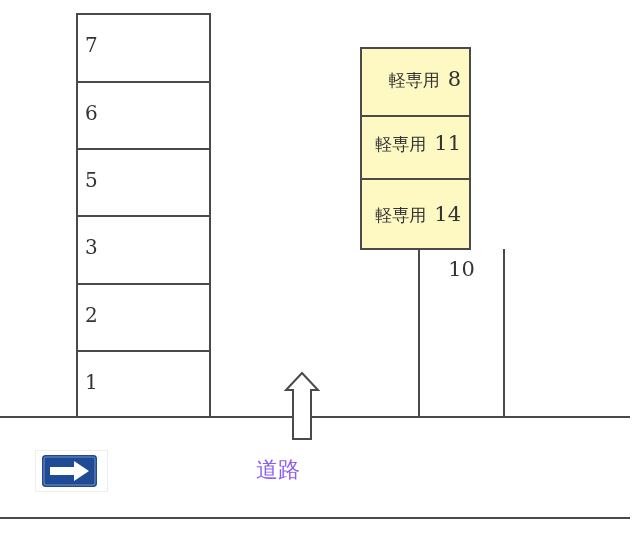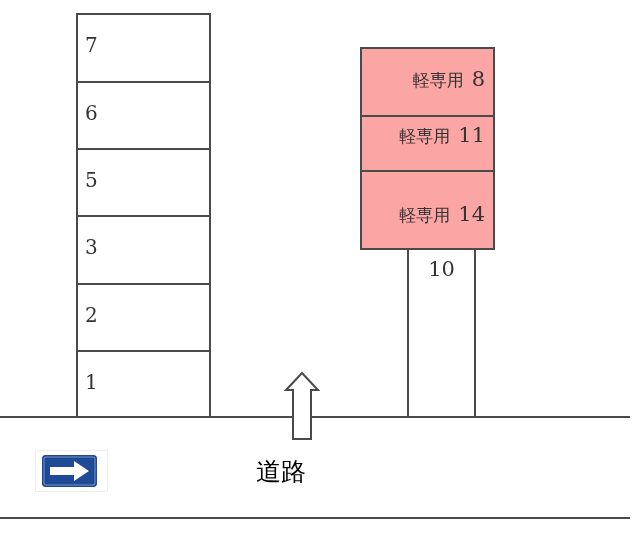--- a/index.html
+++ b/index.html
@@ -6,33 +6,33 @@
   body { width: 640px; height: 552px; position: relative; overflow: hidden;
          font-family: "DejaVu Serif", "Liberation Serif", serif; color: #222; }
   .line { position: absolute; background: #4a4a4a; }
   .col-left { position: absolute; left: 76px; top: 13px; width: 135px; height: 404px;
               border-left: 2px solid #4a4a4a; border-right: 2px solid #4a4a4a; border-top: 2px solid #4a4a4a;
               box-sizing: border-box; }
   .space { position: absolute; left: 0; width: 100%; box-sizing: border-box;
            border-bottom: 2px solid #4a4a4a; }
   .space.last { border-bottom: none; }
   .space .num { position: absolute; left: 7px; top: 18px; font-size: 20px; color: #333; }
-  .block-right { position: absolute; left: 360px; top: 47px; width: 135px; height: 203px;
-                 border: 2px solid #4a4a4a; box-sizing: border-box; background: #fca5a5; }
+  .block-right { position: absolute; left: 360px; top: 47px; width: 111px; height: 203px;
+                 border: 2px solid #4a4a4a; box-sizing: border-box; background: #fef9c3; }
   .kspace { position: absolute; left: 0; width: 100%; box-sizing: border-box;
             border-bottom: 2px solid #4a4a4a; }
   .kspace.last { border-bottom: none; }
   .kspace .klabel { position: absolute; right: 8px; top: 18px; font-size: 21px; color: #333;
                     white-space: nowrap; }
   .kspace .kjp { font-family: "DejaVu Sans", sans-serif; font-size: 17px; margin-right: 8px; }
-  .space10 { position: absolute; left: 407px; top: 249px; width: 69px; height: 168px;
+  .space10 { position: absolute; left: 418px; top: 249px; width: 87px; height: 168px;
              border-left: 2px solid #4a4a4a; border-right: 2px solid #4a4a4a; box-sizing: border-box; }
   .space10 .num { position: absolute; left: 0; right: 0; top: 8px; text-align: center; font-size: 21px; color: #333; }
   .road-label { position: absolute; left: 256px; top: 455px; font-family: "DejaVu Sans", sans-serif;
-                font-size: 25px; color: #000000; }
+                font-size: 22px; color: #8b5cf6; }
   .sign-frame { position: absolute; left: 35px; top: 450px; width: 73px; height: 42px;
                 border: 1px solid #eee; box-sizing: border-box; }
   .sign { position: absolute; left: 42px; top: 455px; width: 55px; height: 32px; border-radius: 3px; }
   svg.arrow { position: absolute; left: 280px; top: 370px; }
 </style>
 </head>
 <body>
 
 <div class="col-left">
   <div class="space" style="top:0;height:68px;">
@@ -52,21 +52,21 @@
   </div>
   <div class="space last" style="top:337px;height:65px;">
     <span class="num">1</span>
   </div>
 </div>
 
 <div class="block-right">
   <div class="kspace" style="top:0;height:68px;">
     <span class="klabel"><span class="kjp">軽専用</span><span>8</span></span>
   </div>
-  <div class="kspace" style="top:56px;height:67px;">
+  <div class="kspace" style="top:64px;height:67px;">
     <span class="klabel"><span class="kjp">軽専用</span><span>11</span></span>
   </div>
   <div class="kspace last" style="top:135px;height:64px;">
     <span class="klabel"><span class="kjp">軽専用</span><span>14</span></span>
   </div>
 </div>
 
 <div class="space10">
   <span class="num">10</span>
 </div>

